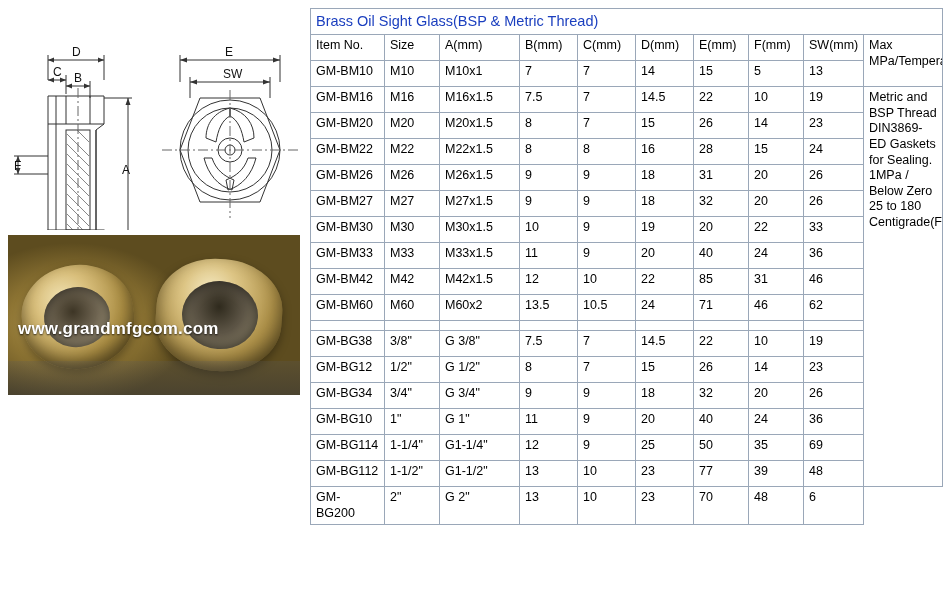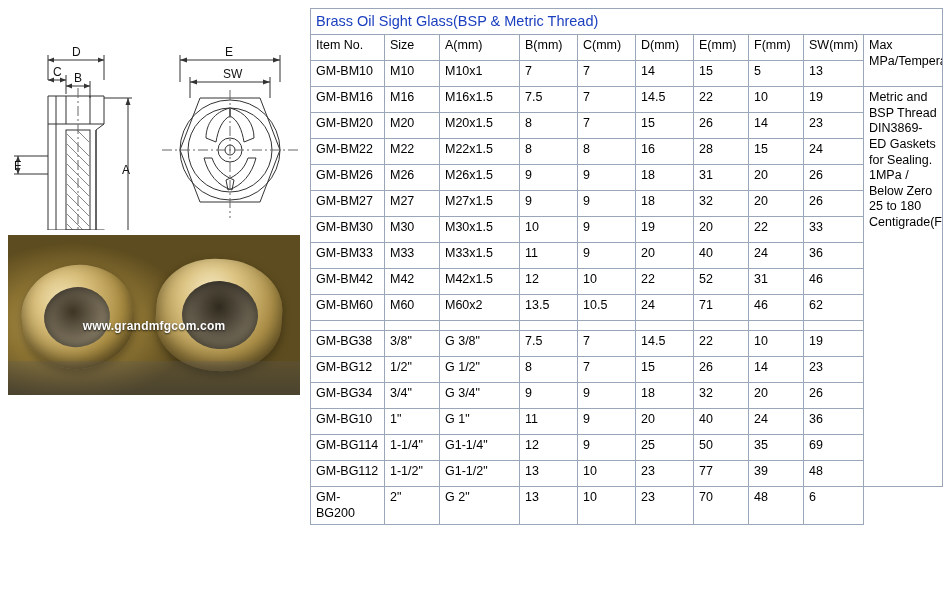--- a/index.html
+++ b/index.html
@@ -95,22 +95,21 @@
     position: absolute;
     left: 0; bottom: 0;
     width: 292px; height: 34px;
     background: linear-gradient(180deg, rgba(90,90,90,.25), rgba(60,60,60,.55));
   }
   #photo .watermark {
     position: absolute;
     left: 10px;
     top: 84px;
     width: 272px;
-    text-align: center;
-    font-size: 12px;
+    font-size: 17px;
     font-weight: bold;
     color: #ffffff;
     text-shadow: 0 1px 2px rgba(0,0,0,.75);
     letter-spacing: .2px;
   }
 
   
   #table-wrap {
     position: absolute;
     left: 310px;
@@ -408,21 +407,21 @@
           <td>24</td>
           <td>36</td>
         </tr>
         <tr>
           <td>GM-BM42</td>
           <td>M42</td>
           <td>M42x1.5</td>
           <td>12</td>
           <td>10</td>
           <td>22</td>
-          <td>52</td>
+          <td>85</td>
           <td>31</td>
           <td>46</td>
         </tr>
         <tr>
           <td>GM-BM60</td>
           <td>M60</td>
           <td>M60x2</td>
           <td>13.5</td>
           <td>10.5</td>
           <td>24</td>

